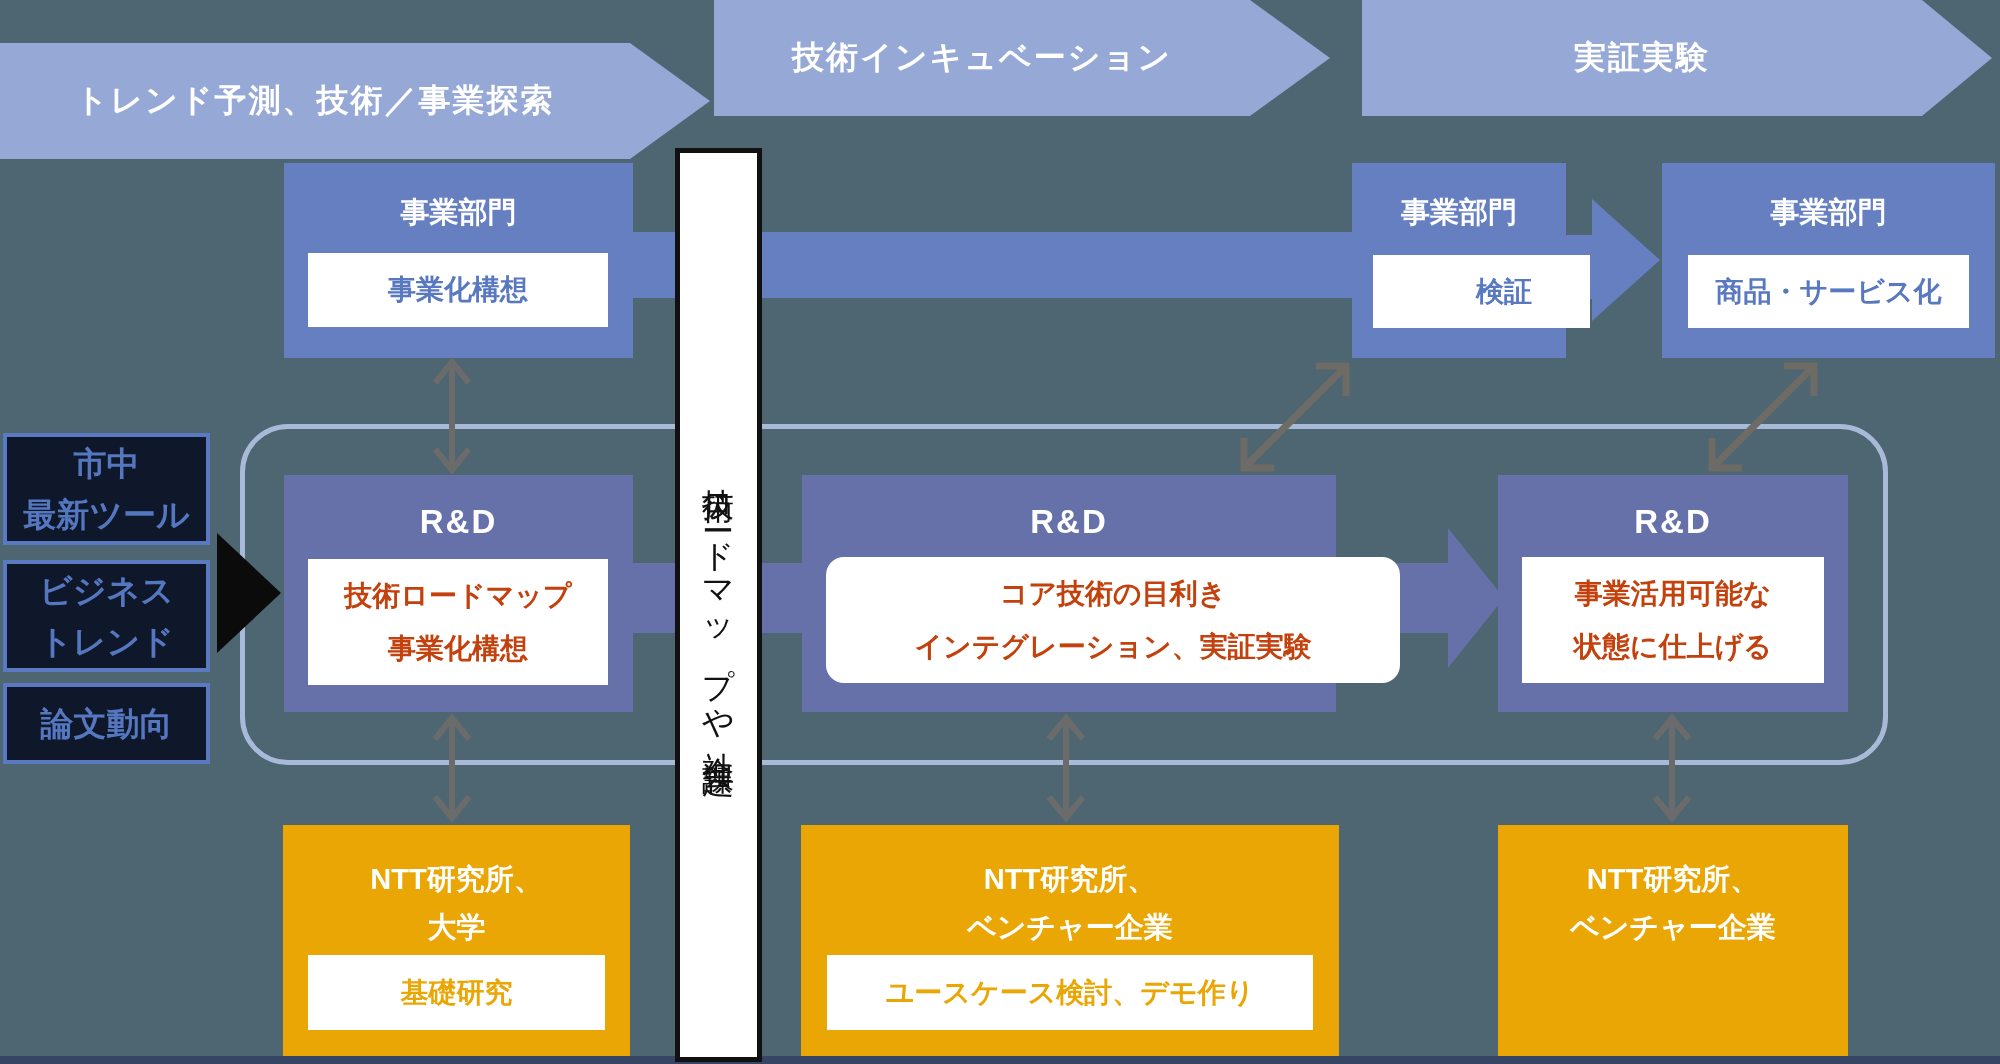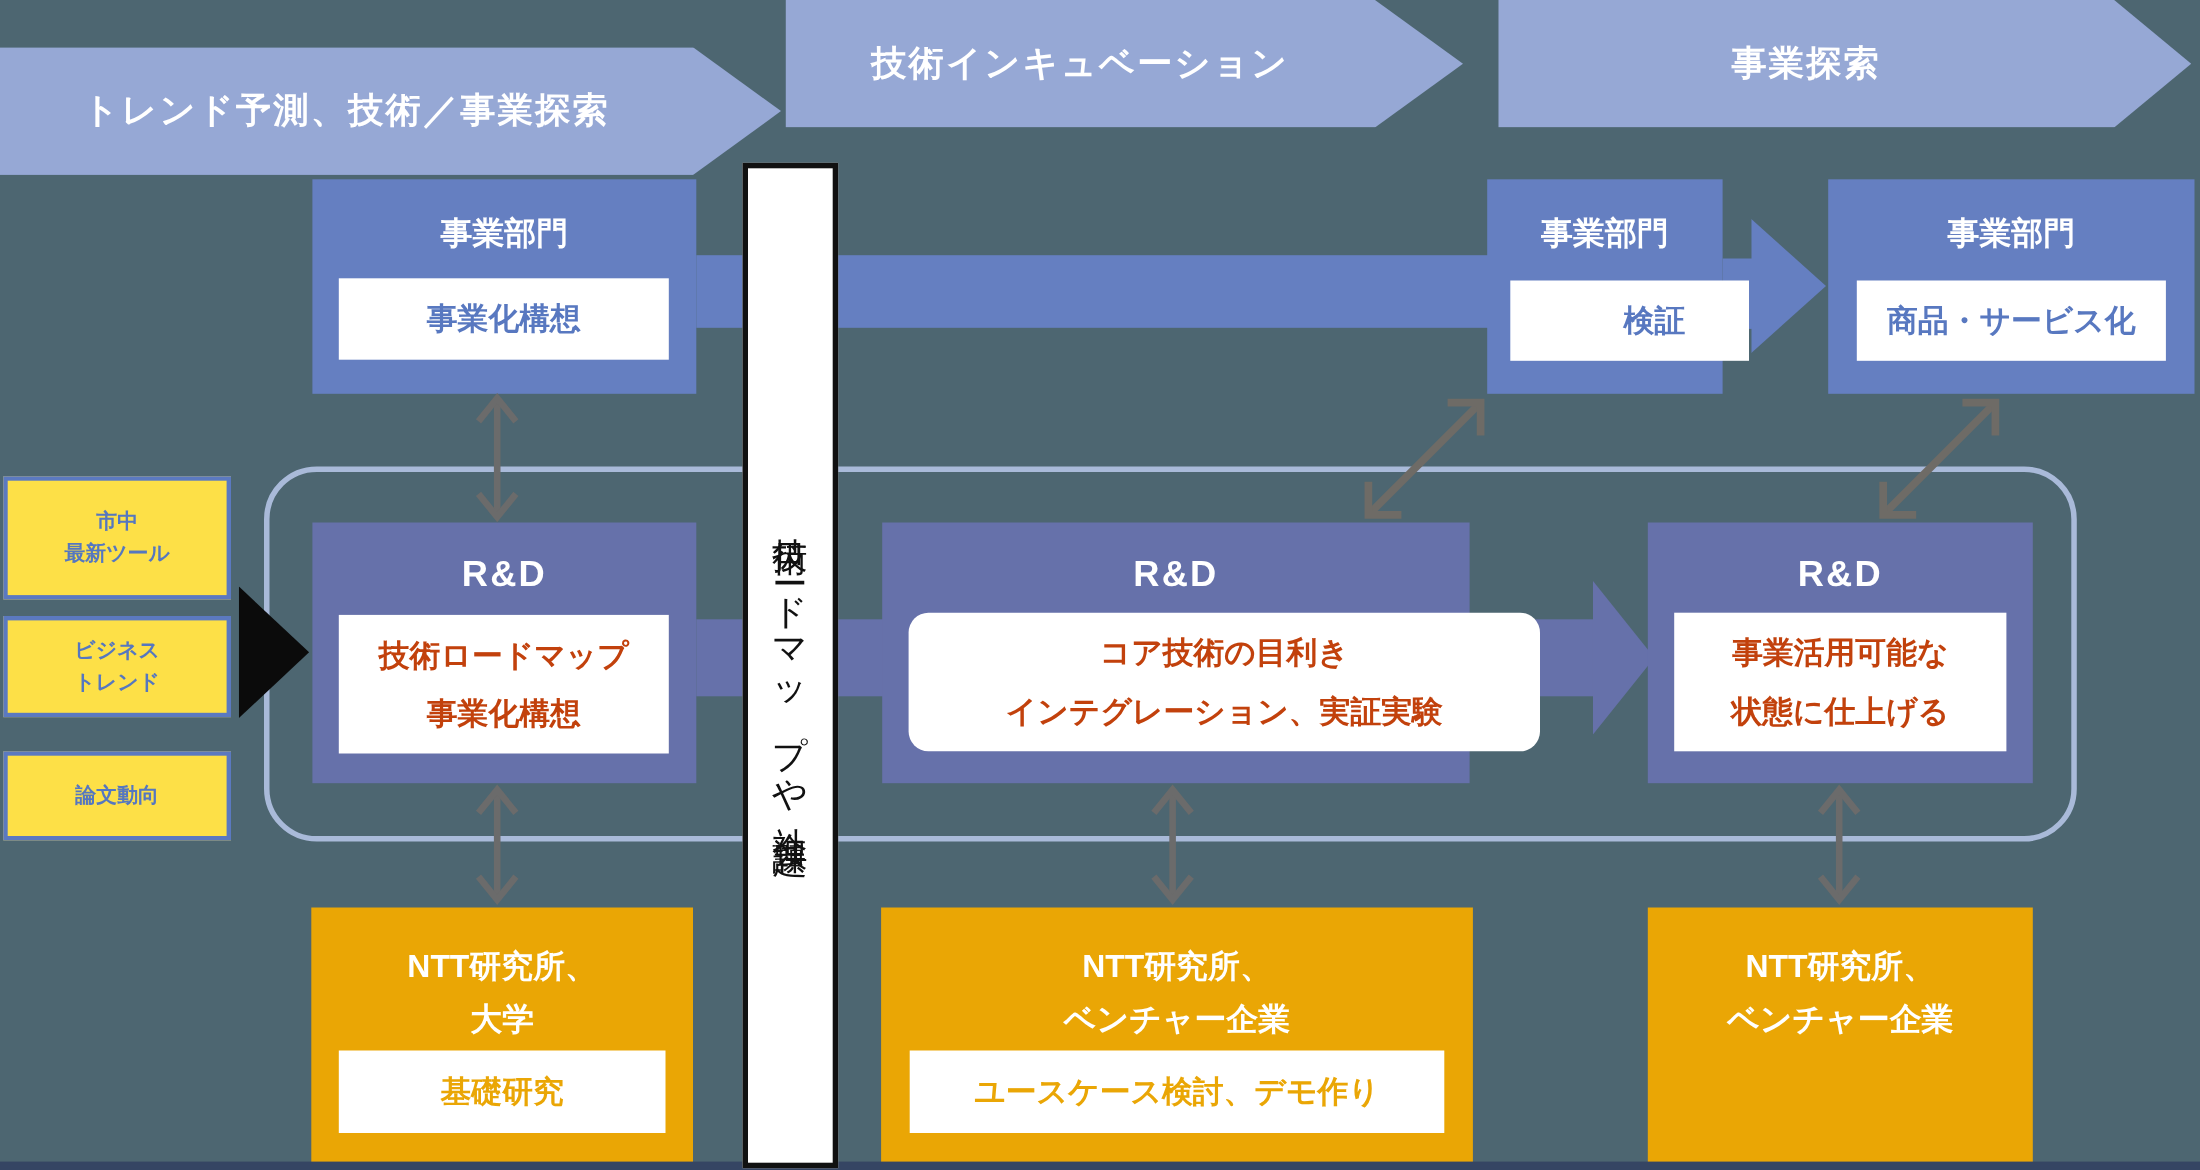--- a/index.html
+++ b/index.html
@@ -34,21 +34,21 @@
   .blue .activity{color:#5878c0;font-size:28px;}
   .purple{background:#6671aa;}
   .purple .box-title{top:28px;font-size:33px;letter-spacing:2px;}
   .purple .activity{color:#c2410c;font-size:28px;line-height:1.9;}
   .orange{background:#eaa605;}
   .orange .box-title{top:30px;font-size:29px;line-height:48px;}
   .orange .activity{color:#eaa605;font-size:28px;font-weight:700;}
   .activity span{display:block;}
 
   
-  .input-box{position:absolute;left:3px;width:207px;background:#fde047;border:4px solid #5b79c0;box-sizing:border-box;display:flex;flex-direction:column;align-items:center;justify-content:center;text-align:center;color:#5577c0;font-size:19px;font-weight:700;line-height:1.55;}
+  .input-box{position:absolute;left:3px;width:207px;background:#0f172a;border:4px solid #5b79c0;box-sizing:border-box;display:flex;flex-direction:column;align-items:center;justify-content:center;text-align:center;color:#5577c0;font-size:33px;font-weight:700;line-height:1.55;}
 
   .black-tri{position:absolute;left:217px;top:533px;width:64px;height:120px;background:#0b0b0b;clip-path:polygon(0 0,100% 50%,0 100%);}
 
   .connectors{position:absolute;left:0;top:0;width:2000px;height:1064px;pointer-events:none;}
 
   
   .axis-box{position:absolute;left:675px;top:148px;width:87px;height:914px;background:#ffffff;border:5px solid #111111;box-sizing:border-box;display:flex;align-items:center;justify-content:center;}
   .axis-box span{writing-mode:vertical-rl;text-orientation:upright;color:#111111;font-size:32px;font-weight:500;letter-spacing:5px;white-space:nowrap;}
 
   .bottom-bar{position:absolute;left:0;top:1056px;width:2000px;height:8px;background:#354563;}
@@ -58,21 +58,21 @@
 
 <div class="stage">
 
   <div class="chevron c1">
     <span>トレンド予測、技術／事業探索</span>
   </div>
   <div class="chevron c2">
     <span>技術インキュベーション</span>
   </div>
   <div class="chevron c3">
-    <span>事業探索</span>
+    <span>実証実験</span>
   </div>
 
   <div class="loop-frame"></div>
 
   <div class="band band1"></div>
   <div class="band band2"></div>
   <div class="band band3-stub"></div>
   <div class="band band3-head"></div>
   <div class="band bluearrow-stub"></div>
   <div class="band bluearrow-head"></div>
@@ -130,21 +130,21 @@
     <div class="box-title">
       <span>NTT研究所、</span><br>
       <span>ベンチャー企業</span>
     </div>
   </div>
 
   <div class="input-box" style="top:433px;height:112px;">
     <span>市中</span>
     <span>最新ツール</span>
   </div>
-  <div class="input-box" style="top:560px;height:92px;">
+  <div class="input-box" style="top:560px;height:112px;">
     <span>ビジネス</span>
     <span>トレンド</span>
   </div>
   <div class="input-box" style="top:683px;height:81px;">
     <span>論文動向</span>
   </div>
 
   <div class="black-tri"></div>
 
   <svg class="connectors" viewBox="0 0 2000 1064">

